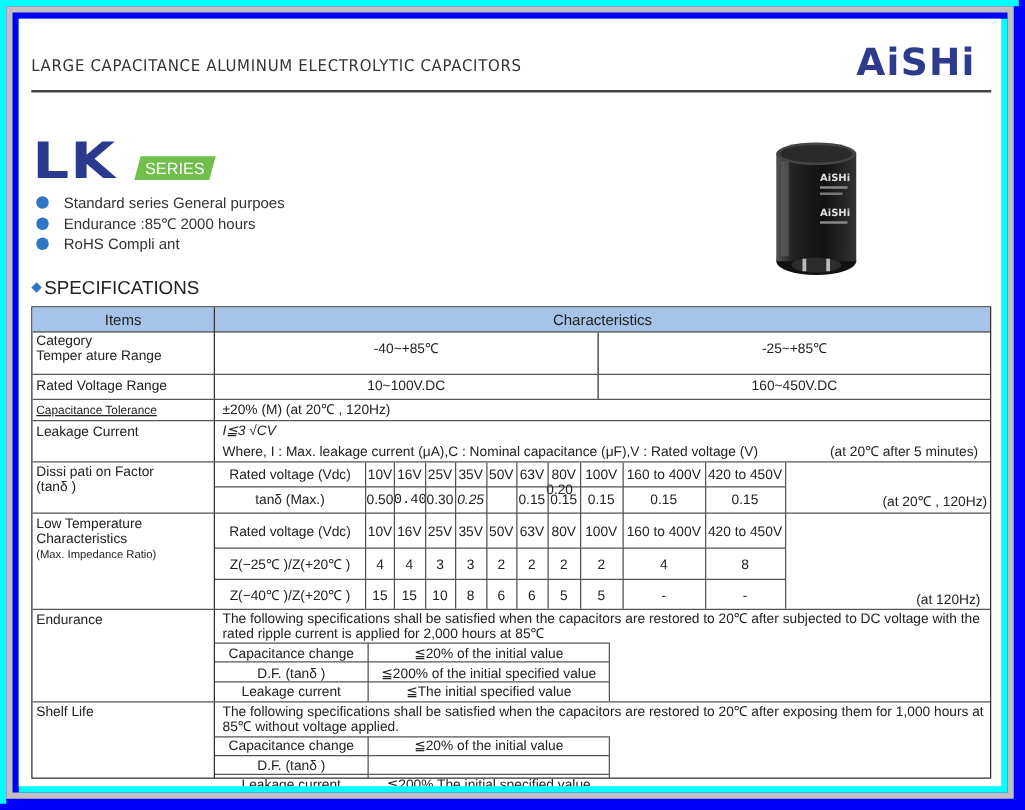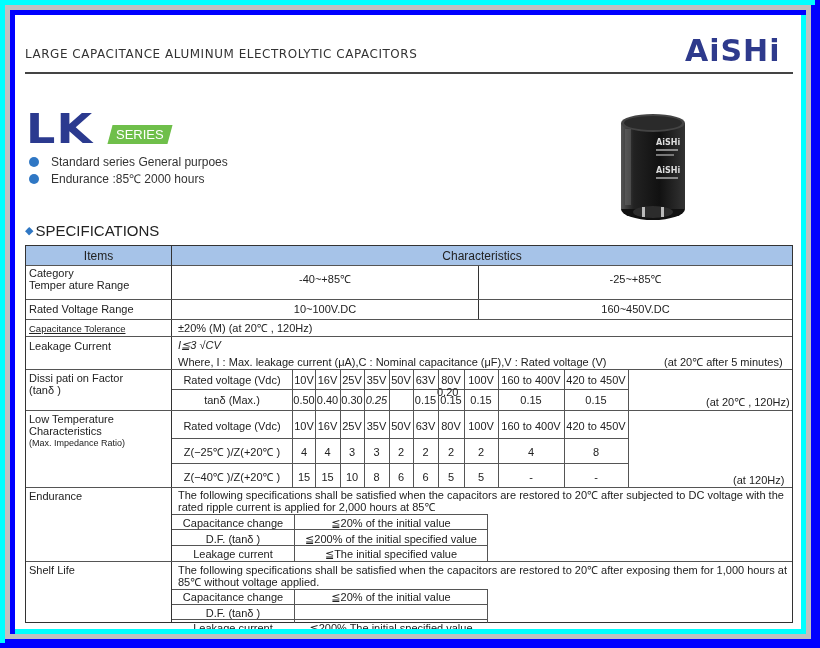--- a/index.html
+++ b/index.html
@@ -51,20 +51,21 @@
   <div class="abs doc-title">LARGE CAPACITANCE ALUMINUM ELECTROLYTIC CAPACITORS</div>
   <div class="abs logo">AiSHi</div>
   <div class="abs rule"></div>
 
   <div class="abs series-code">LK</div>
   <div class="abs series-tag"><span>SERIES</span></div>
 
   <div class="abs features">
     <div class="feature"><span class="dot"></span><span>Standard series  General purpoes</span></div>
     <div class="feature"><span class="dot"></span><span>Endurance :85℃  2000 hours</span></div>
+    <div class="feature"><span class="dot"></span><span>RoHS Compli ant</span></div>
   </div>
 
   <svg class="abs capacitor" viewBox="0 0 66 108">
     <defs>
       <linearGradient id="capg" x1="0" x2="1" y1="0" y2="0">
         <stop offset="0" stop-color="#555"></stop>
         <stop offset="0.2" stop-color="#222"></stop>
         <stop offset="0.6" stop-color="#111"></stop>
         <stop offset="1" stop-color="#333"></stop>
       </linearGradient>
@@ -126,21 +127,21 @@
     <div class="cell c" style="left:314px;top:128px;width:24px;">25V</div>
     <div class="cell c" style="left:338px;top:128px;width:25px;">35V</div>
     <div class="cell c" style="left:363px;top:128px;width:24px;">50V</div>
     <div class="cell c" style="left:387px;top:128px;width:25px;">63V</div>
     <div class="cell c" style="left:412px;top:128px;width:26px;">80V</div>
     <div class="cell c" style="left:438px;top:128px;width:34px;">100V</div>
     <div class="cell c" style="left:472px;top:128px;width:66px;">160 to 400V</div>
     <div class="cell c" style="left:538px;top:128px;width:64px;">420 to 450V</div>
 
     <div class="cell c" style="left:267px;top:148px;width:22px;">0.50</div>
-    <div class="cell c" style="left:289px;top:148px;width:25px;">0.40</div>
+    <div class="cell c" style="left:289px;top:148px;width:25px;font-family:Liberation Mono, monospace;">0.40</div>
     <div class="cell c" style="left:314px;top:148px;width:24px;">0.30</div>
     <div class="cell c" style="left:338px;top:148px;width:25px;font-style:italic;">0.25</div>
     <div class="cell c" style="left:363px;top:140px;width:24px;padding-left:48px;">0.20</div>
     <div class="cell c" style="left:387px;top:148px;width:25px;">0.15</div>
     <div class="cell c" style="left:412px;top:148px;width:26px;">0.15</div>
     <div class="cell c" style="left:438px;top:148px;width:34px;">0.15</div>
     <div class="cell c" style="left:472px;top:148px;width:66px;">0.15</div>
     <div class="cell c" style="left:538px;top:148px;width:64px;">0.15</div>
     <div class="cell" style="left:680px;top:150px;">(at 20℃ , 120Hz)</div>
     <div class="hl" style="left:0;top:164px;width:766px;"></div>

